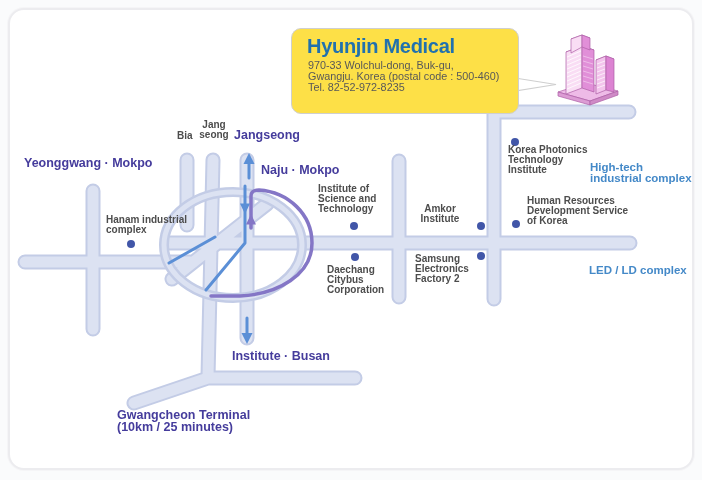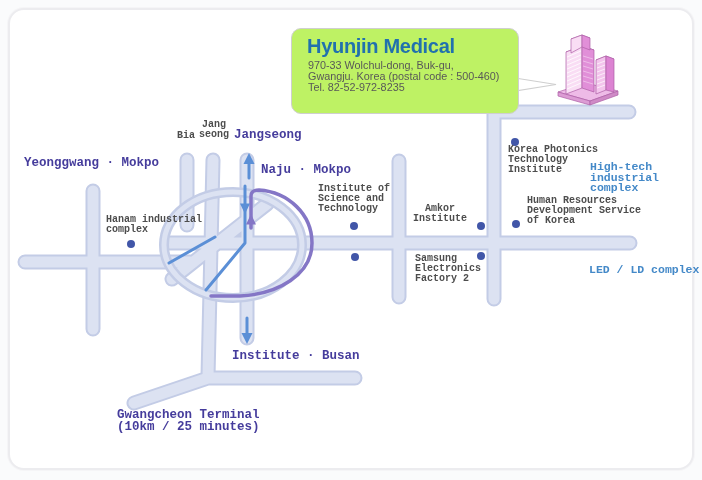--- a/index.html
+++ b/index.html
@@ -11,26 +11,26 @@
   #map-svg{position:absolute;left:0;top:0;z-index:2;}
   .road-outer{fill:none;stroke:var(--road-edge,#c3cce6);stroke-width:15;stroke-linecap:round;}
   .road-inner{fill:none;stroke:var(--road-fill,#dce2f2);stroke-width:11;stroke-linecap:round;}
   .ring-outer{fill:none;stroke:var(--road-edge,#c3cce6);stroke-width:10;}
   .ring-inner{fill:none;stroke:var(--road-fill,#dce2f2);stroke-width:5;}
   .route-blue{fill:none;stroke:var(--route-blue,#5b8fd6);stroke-width:3;stroke-linecap:round;stroke-linejoin:round;}
   .route-purple{fill:none;stroke:var(--route-purple,#8476c6);stroke-width:3.5;stroke-linecap:round;stroke-linejoin:round;}
   .arrow-blue{fill:var(--route-blue,#5b8fd6);}
   .arrow-purple{fill:var(--route-purple,#8476c6);}
   .poi-dot{fill:var(--poi-dot-blue,#4156a8);}
-  .lbl{position:absolute;z-index:3;white-space:pre-line;font-family:Liberation Mono, monospace;}
+  .lbl{position:absolute;z-index:3;white-space:pre-line;}
   .dest{color:var(--destination-purple,#453c9c);font-weight:bold;font-size:12.5px;line-height:11.5px;}
   .poi{color:var(--poi-gray,#4d4d4d);font-size:10px;line-height:9.8px;font-weight:600;}
   .area{color:var(--area-blue,#4489c8);font-size:11.5px;line-height:10.5px;font-weight:600;}
   .callout{position:absolute;z-index:3;left:291px;top:28px;width:228px;height:86px;
-    background:#bef264;border:1.5px solid #cfcfcf;border-radius:10px;box-sizing:border-box;}
+    background:#fde047;border:1.5px solid #cfcfcf;border-radius:10px;box-sizing:border-box;}
   .callout h1{margin:6px 0 3px 15px;font-size:20px;line-height:22px;
     color:var(--title-blue,#2171ae);font-weight:bold;letter-spacing:-0.3px;}
   .callout .addr{margin:0 0 0 16px;font-size:10.8px;line-height:11px;color:#585858;white-space:pre-line;}
 </style>
 </head>
 <body>
 
 <div id="stage">
   <div class="map-frame"></div>
 
@@ -118,20 +118,23 @@
   <div class="lbl poi" style="left:197px;top:120px;width:34px;text-align:center">Jang
 seong</div>
 
   <div class="lbl poi" style="left:106px;top:215px">Hanam industrial
 complex</div>
   <div class="lbl poi" style="left:318px;top:184px">Institute of
 Science and
 Technology</div>
   <div class="lbl poi" style="left:407px;top:204px;width:66px;text-align:center">Amkor
 Institute</div>
+  <div class="lbl poi" style="left:327px;top:265px">Daechang
+Citybus
+Corporation</div>
   <div class="lbl poi" style="left:415px;top:254px">Samsung
 Electronics
 Factory 2</div>
   <div class="lbl poi" style="left:508px;top:145px">Korea Photonics
 Technology
 Institute</div>
   <div class="lbl area" style="left:590px;top:162px">High-tech
 industrial complex</div>
 
   <div class="lbl poi" style="left:527px;top:196px">Human Resources

